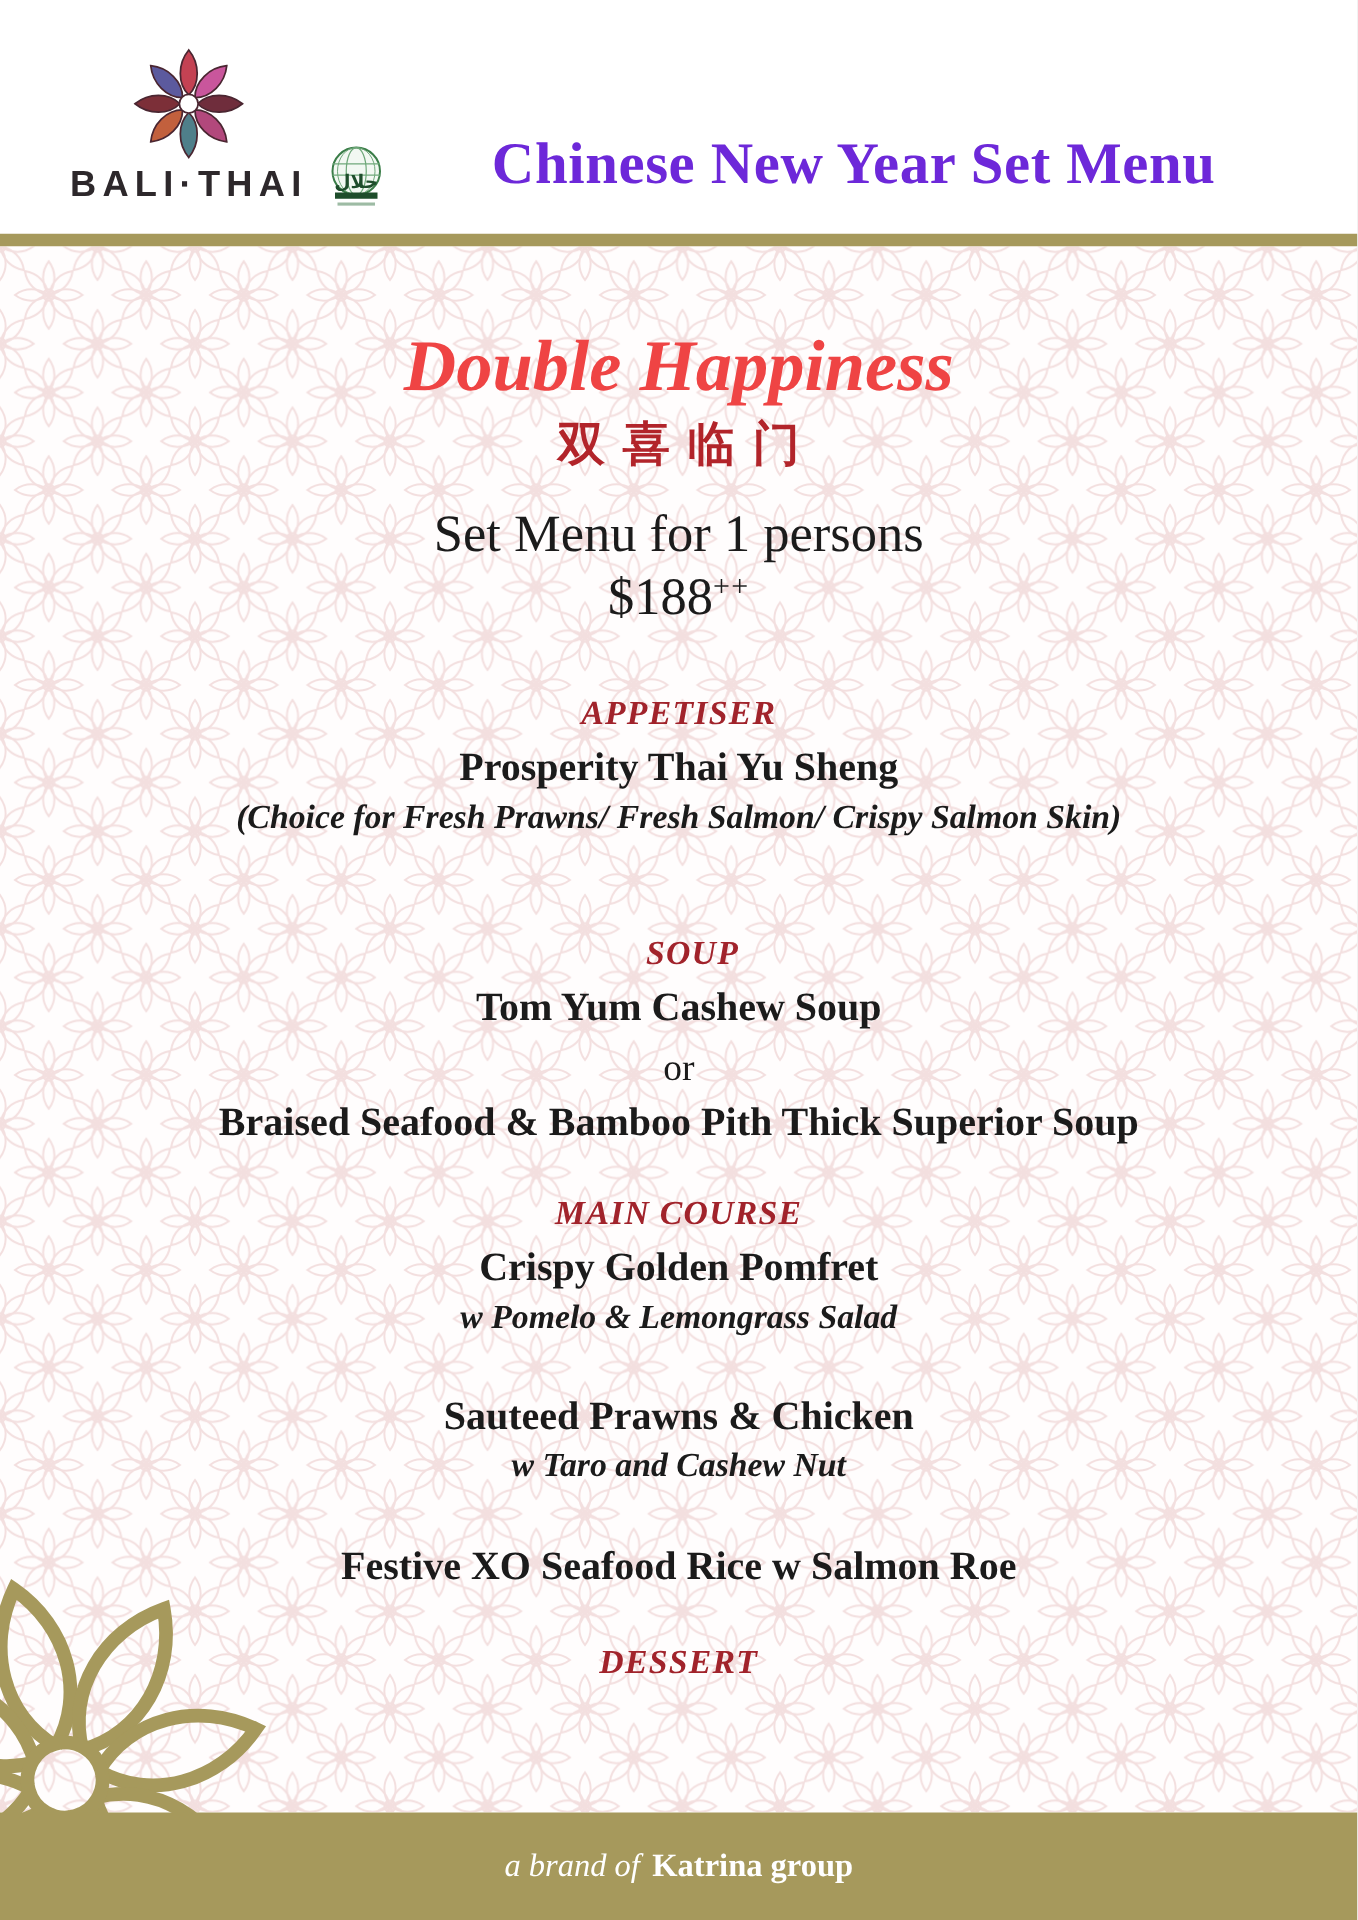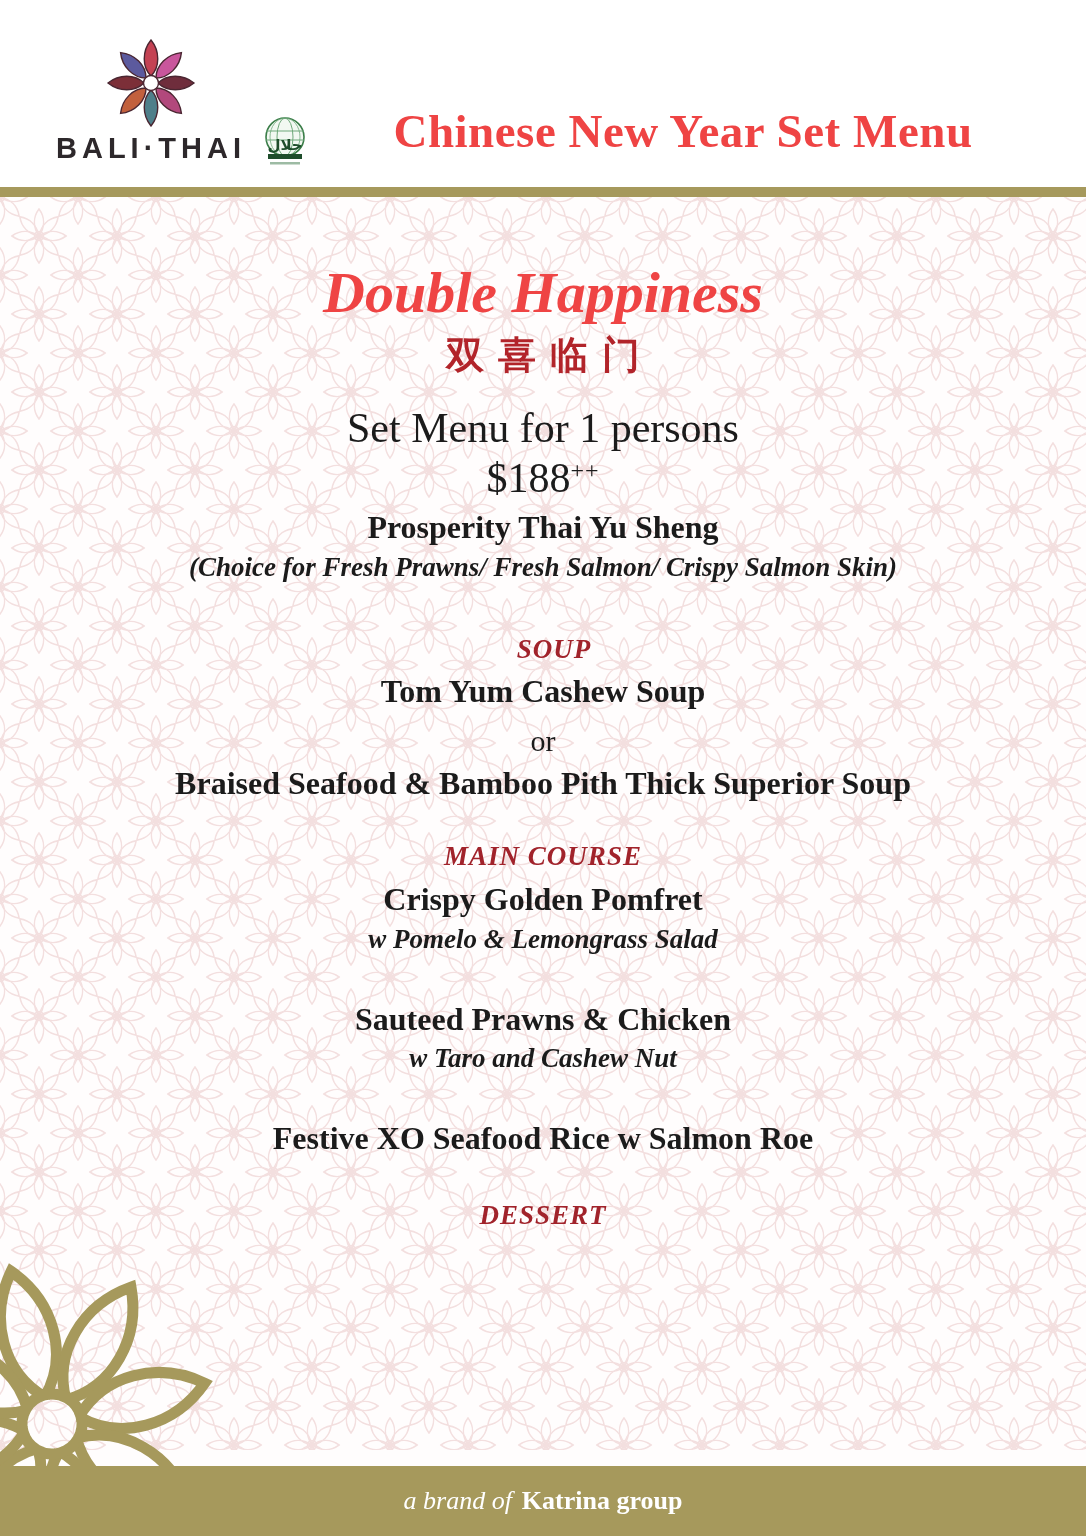--- a/index.html
+++ b/index.html
@@ -45,21 +45,21 @@
     font-size: 15px;
     fill: #1e4d2b;
     font-weight: bold;
   }
   .header-title {
     position: absolute;
     left: 330px; right: 50px; top: 104px;
     text-align: center;
     font-size: 47px;
     font-weight: bold;
-    color: #ef4444;
+    color: #6d28d9;
     letter-spacing: 0.5px;
   }
 
   
   .gold-divider {
     position: absolute;
     top: 187px; left: 0; right: 0;
     height: 10px;
     background: #a6995c;
     z-index: 4;
@@ -117,32 +117,32 @@
     letter-spacing: 1px;
     line-height: 1.25;
   }
   .dish { font-size: 32px; font-weight: bold; line-height: 1.3; }
   .dish-note { font-size: 27px; font-weight: bold; font-style: italic; line-height: 1.25; }
   .or-line { font-size: 30px; font-weight: normal; line-height: 1.2; }
 
   .mt-appetiser { margin-top: 52px; }
   .mt-item { margin-top: 5px; text-align: center; }
   .mt-note { margin-top: 2px; }
-  .mt-soup { margin-top: 48px; padding-left: 22px; }
+  .mt-soup { margin-top: 76px; padding-left: 22px; }
   .mt-or { margin-top: 10px; }
   .mt-after-or { margin-top: 4px; }
   .mt-main { margin-top: 36px; }
   .mt-dish-gap { margin-top: 42px; }
   .mt-dessert { margin-top: 40px; }
 
   
   .footer {
     position: absolute;
     left: 0; right: 0; bottom: 0;
-    height: 70px;
+    height: 86px;
     background: #a6995c;
     z-index: 2;
     display: flex;
     align-items: center;
     justify-content: center;
     color: #ffffff;
     font-size: 26px;
   }
   .footer .prefix { font-style: italic; margin-right: 10px; }
   .footer .brand { font-weight: bold; }
@@ -225,20 +225,21 @@
   </div>
 
   <div class="gold-divider"></div>
 
   <div class="content">
     <div class="menu-title">Double Happiness</div>
     <div class="menu-title-zh">双喜临门</div>
     <div class="menu-subtitle">Set Menu for 1 persons</div>
     <div class="menu-price"><span>$188</span><sup>++</sup></div>
 
+    <div class="section-heading mt-appetiser">APPETISER</div>
     <div class="dish mt-item">Prosperity Thai Yu Sheng</div>
     <div class="dish-note mt-note">(Choice for Fresh Prawns/ Fresh Salmon/ Crispy Salmon Skin)</div>
 
     <div class="section-heading mt-soup">SOUP</div>
     <div class="dish mt-item">Tom Yum Cashew Soup</div>
     <div class="or-line mt-or">or</div>
     <div class="dish mt-after-or">Braised Seafood &amp; Bamboo Pith Thick Superior Soup</div>
 
     <div class="section-heading mt-main">MAIN COURSE</div>
     <div class="dish mt-item">Crispy Golden Pomfret</div>

